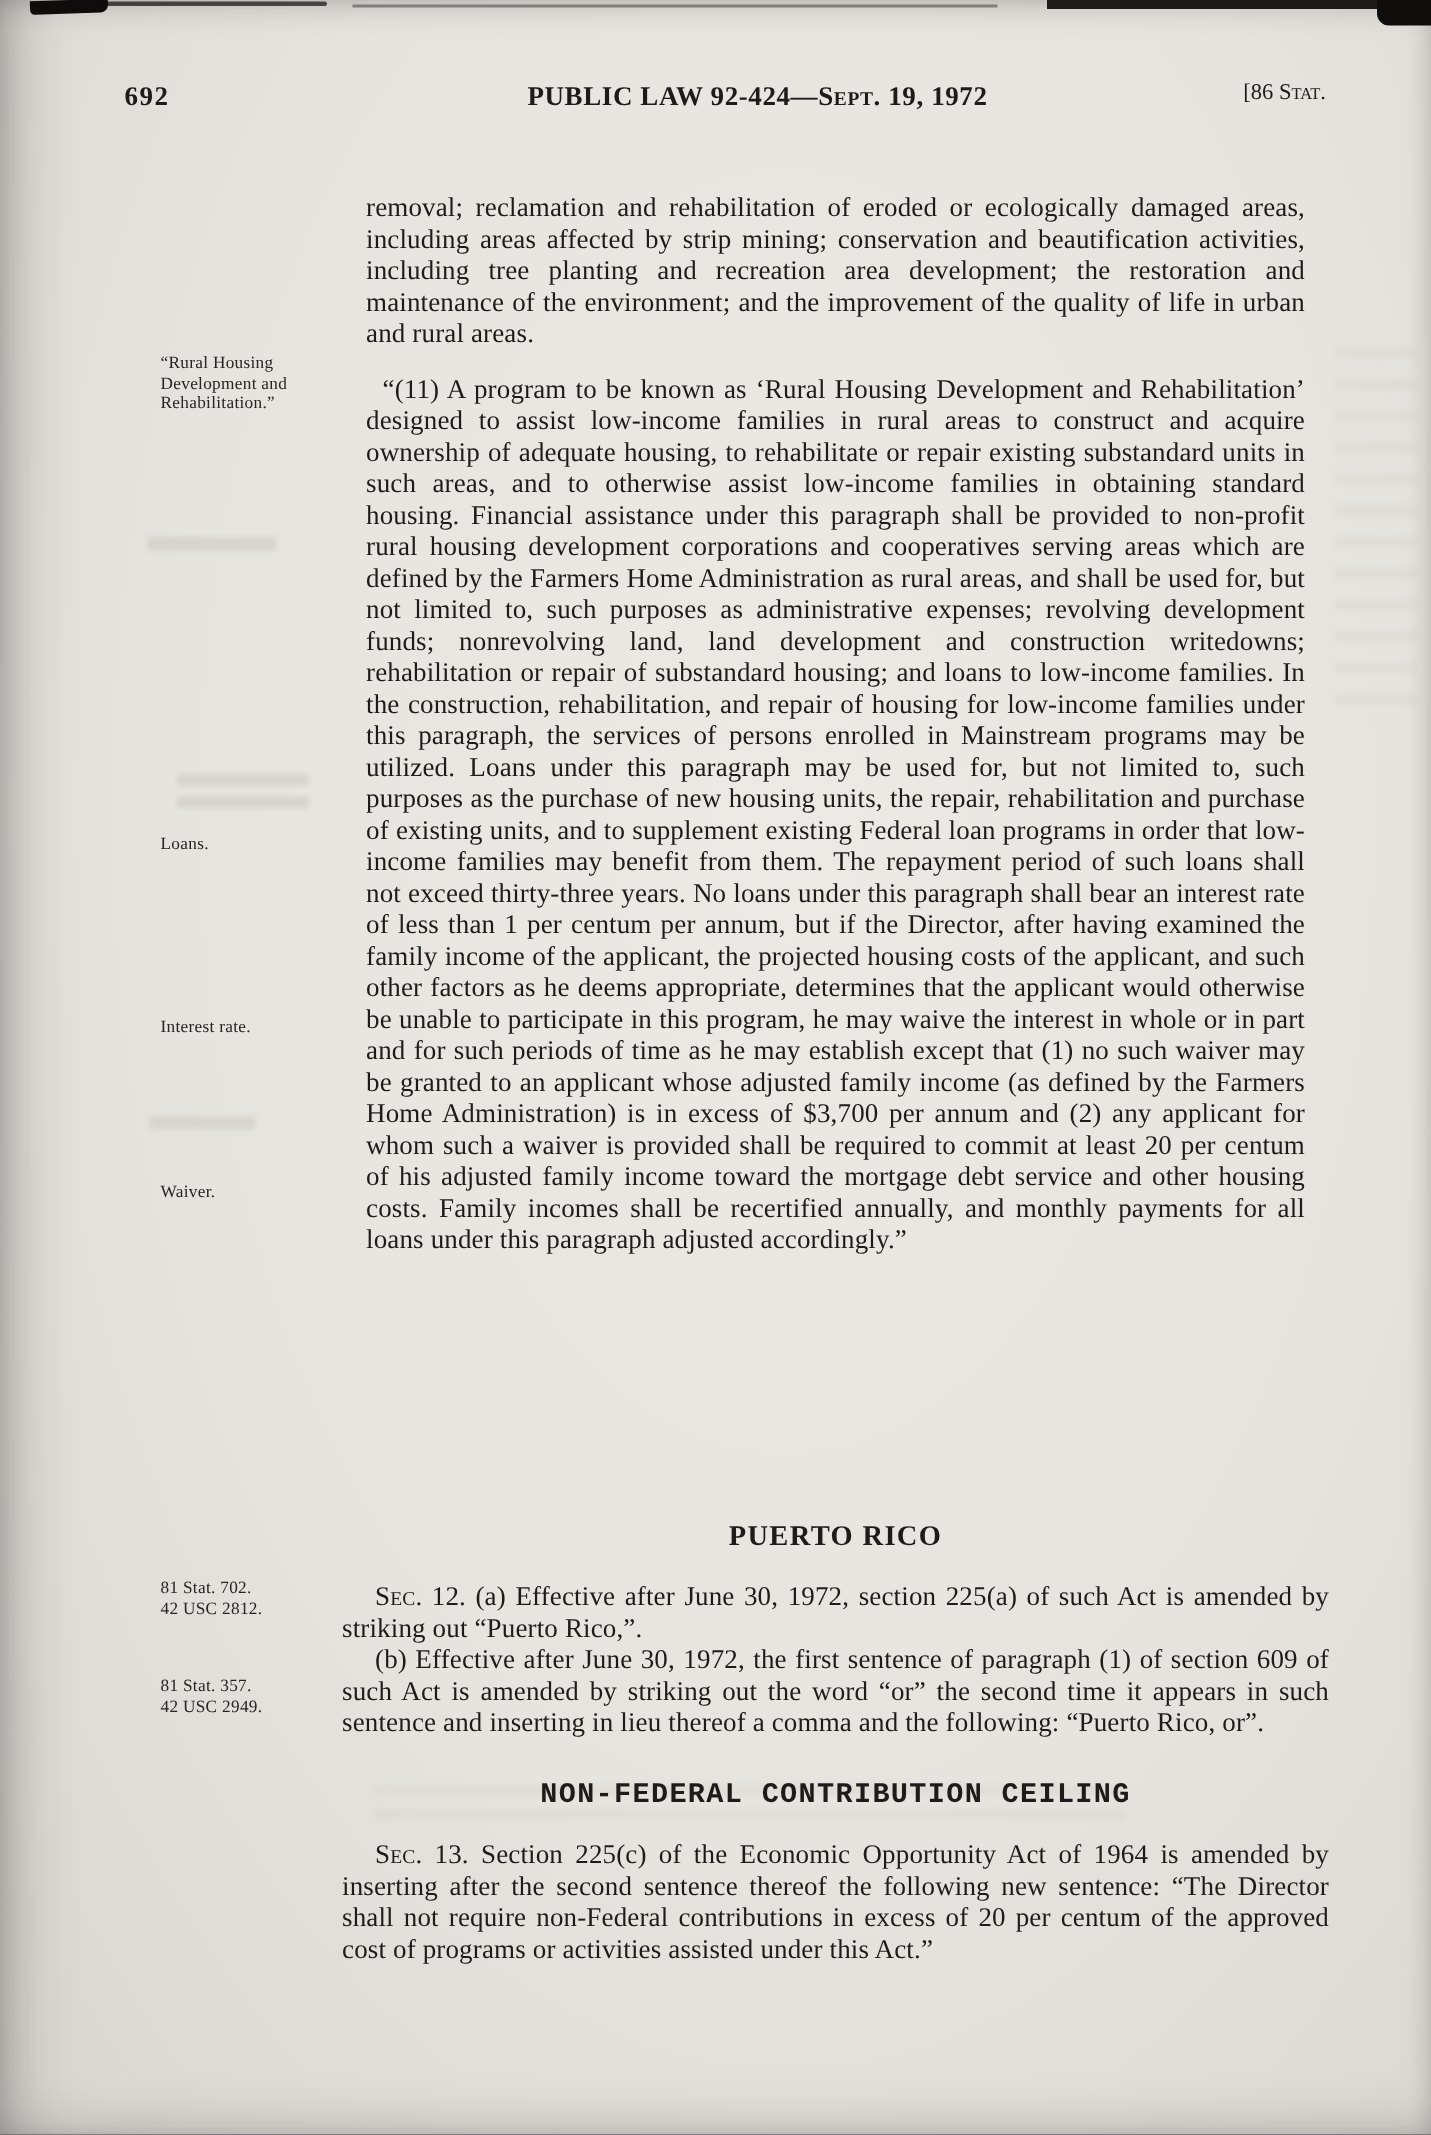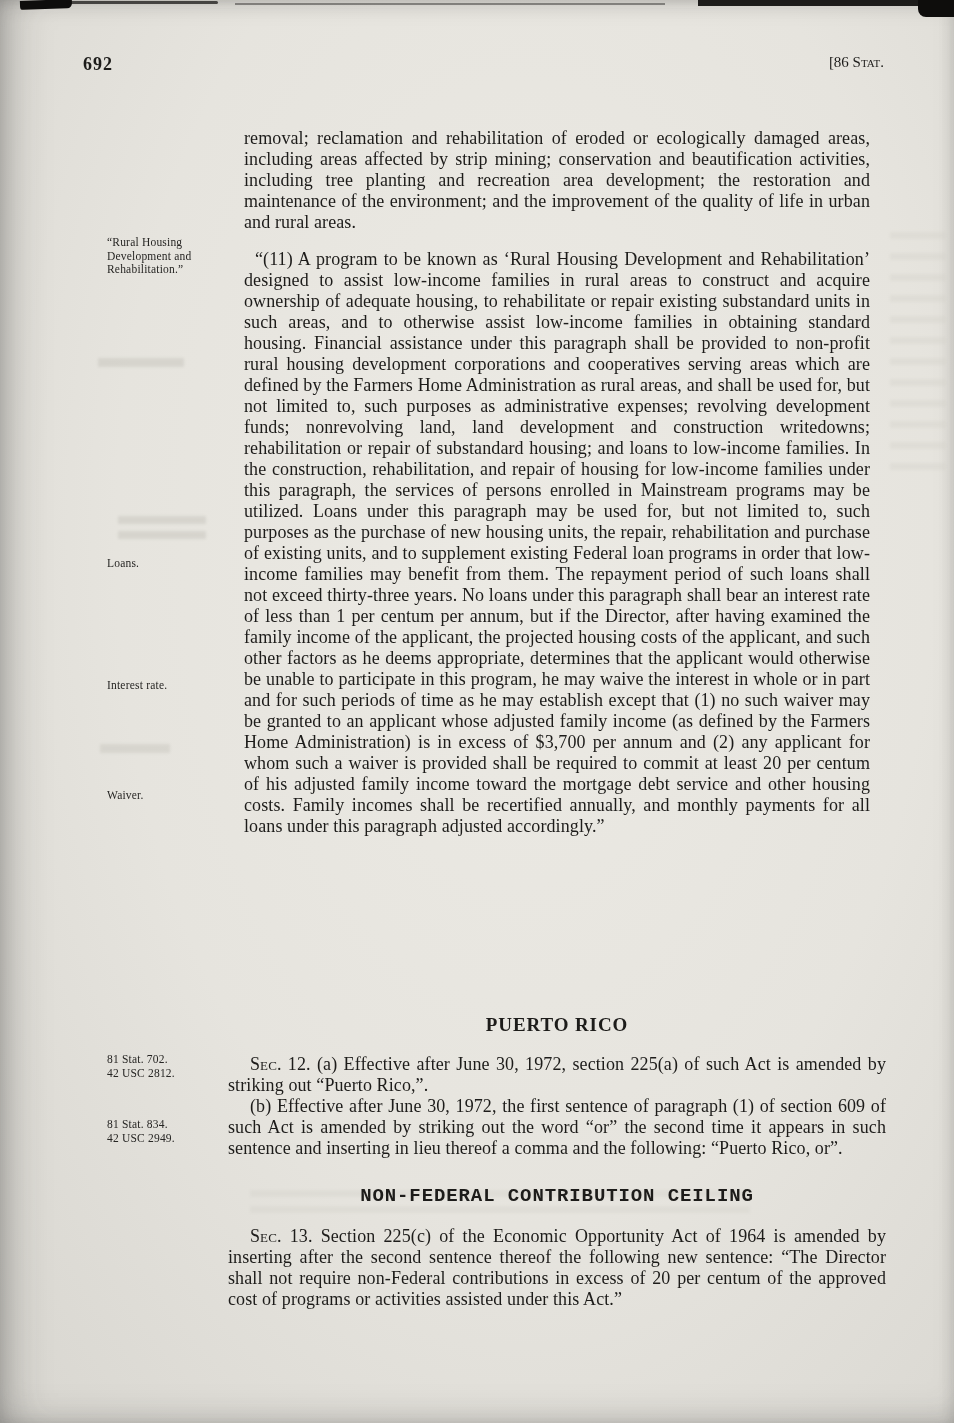--- a/index.html
+++ b/index.html
@@ -90,31 +90,32 @@
   <div class="art art-tr"></div>
   <div class="art art-corner"></div>
 
   <div class="bleed bleed-1"></div>
   <div class="bleed bleed-2"></div>
   <div class="bleed bleed-3"></div>
   <div class="bleed bleed-4"></div>
   <div class="bleed bleed-5"></div>
 
   <div class="page-number">692</div>
+  <div class="header-center smallcaps">PUBLIC LAW 92-424—Sept. 19, 1972</div>
   <div class="header-stat smallcaps">[86 Stat.</div>
 
   <div class="margin-note mn-rural">“Rural Housing
 Development and
 Rehabilitation.”</div>
   <div class="margin-note mn-loans">Loans.</div>
   <div class="margin-note mn-interest">Interest rate.</div>
   <div class="margin-note mn-waiver">Waiver.</div>
   <div class="margin-note mn-702">81 Stat. 702.
 42 USC 2812.</div>
-  <div class="margin-note mn-715">81 Stat. 834.
+  <div class="margin-note mn-715">81 Stat. 357.
 42 USC 2949.</div>
 
   <main class="body-col">
     <p class="quoted">removal; reclamation and rehabilitation of eroded or ecologically damaged areas, including areas affected by strip mining; conservation and beautification activities, including tree planting and recreation area development; the restoration and maintenance of the environment; and the improvement of the quality of life in urban and rural areas.</p>
     <p class="quoted p11">“(11) A program to be known as ‘Rural Housing Development and Rehabilitation’ designed to assist low-income families in rural areas to construct and acquire ownership of adequate housing, to rehabilitate or repair existing substandard units in such areas, and to otherwise assist low-income families in obtaining standard housing. Financial assistance under this paragraph shall be provided to non-profit rural housing development corporations and cooperatives serving areas which are defined by the Farmers Home Administration as rural areas, and shall be used for, but not limited to, such purposes as administrative expenses; revolving development funds; nonrevolving land, land development and construction writedowns; rehabilitation or repair of substandard housing; and loans to low-income families. In the construction, rehabilitation, and repair of housing for low-income families under this paragraph, the services of persons enrolled in Mainstream programs may be utilized. Loans under this paragraph may be used for, but not limited to, such purposes as the purchase of new housing units, the repair, rehabilitation and purchase of existing units, and to supplement existing Federal loan programs in order that low-income families may benefit from them. The repayment period of such loans shall not exceed thirty-three years. No loans under this paragraph shall bear an interest rate of less than 1 per centum per annum, but if the Director, after having examined the family income of the applicant, the projected housing costs of the applicant, and such other factors as he deems appropriate, determines that the applicant would otherwise be unable to participate in this program, he may waive the interest in whole or in part and for such periods of time as he may establish except that (1) no such waiver may be granted to an applicant whose adjusted family income (as defined by the Farmers Home Administration) is in excess of $3,700 per annum and (2) any applicant for whom such a waiver is provided shall be required to commit at least 20 per centum of his adjusted family income toward the mortgage debt service and other housing costs. Family incomes shall be recertified annually, and monthly payments for all loans under this paragraph adjusted accordingly.”</p>
   </main>
 
   <section class="lower-col">
     <h2 class="section-heading">PUERTO RICO</h2>
     <p><span class="smallcaps">Sec. 12.</span><span> (a) Effective after June 30, 1972, section 225(a) of such Act is amended by striking out “Puerto Rico,”.</span></p>

